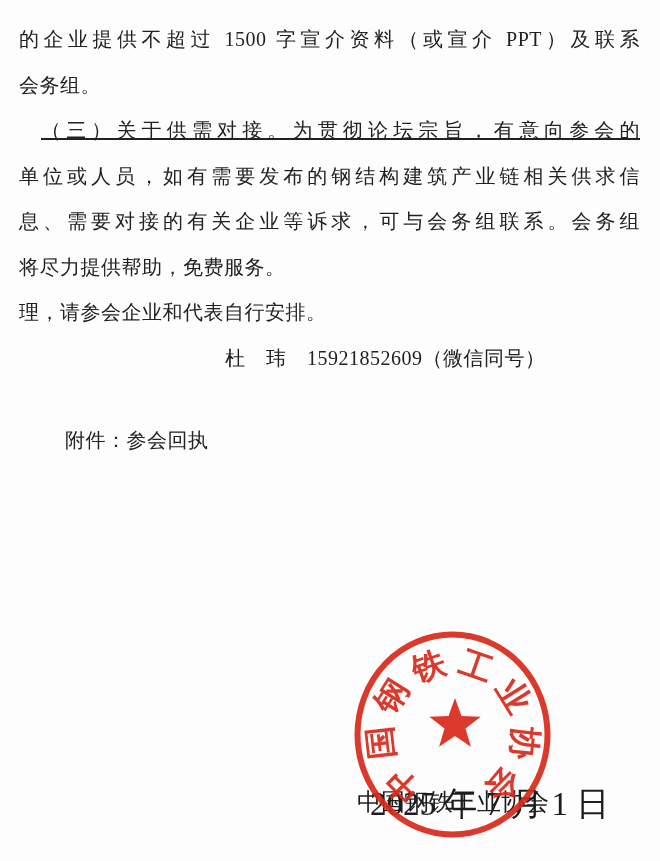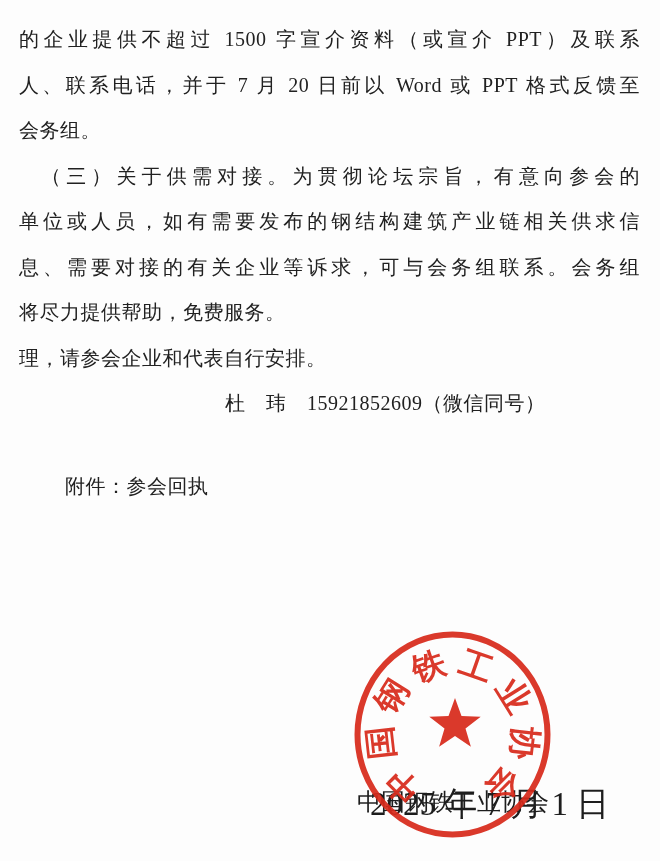--- a/index.html
+++ b/index.html
@@ -21,21 +21,21 @@
     line-height: 45.5px;
     height: 45.5px;
     white-space: nowrap;
     letter-spacing: 0.5px;
   }
   .just {
     text-align: justify;
     text-align-last: justify;
     text-justify: inter-character;
   }
-  .ind   { padding-left: 22px; }
+  .ind   { padding-left: 22px; text-decoration: underline; }
   .c-head { padding-left: 46px; }
   .c-name { padding-left: 206px; }
   .attach { padding-left: 46px; margin-top: 37px; }
   .sig-org {
     position: absolute;
     left: 357px; top: 746px;
     font-size: 24px;
     line-height: 30px;
     letter-spacing: 0;
     color: #1d1d1d;
@@ -66,21 +66,20 @@
     font-size: 33px;
     fill: #d8291a;
     font-weight: bold;
   }
 </style>
 </head>
 <body>
 
 <div class="textblock">
   <div class="line just">的企业提供不超过 1500 字宣介资料（或宣介 PPT）及联系</div>
-  <div class="line just">人、联系电话，并于 7 月 20 日前以 Word 或 PPT 格式反馈至</div>
   <div class="line">会务组。</div>
 
   <div class="line just ind">（三）关于供需对接。为贯彻论坛宗旨，有意向参会的</div>
   <div class="line just">单位或人员，如有需要发布的钢结构建筑产业链相关供求信</div>
   <div class="line just">息、需要对接的有关企业等诉求，可与会务组联系。会务组</div>
   <div class="line">将尽力提供帮助，免费服务。</div>
 
   <div class="line">理，请参会企业和代表自行安排。</div>
 
   <div class="line c-name">杜　玮　15921852609（微信同号）</div>

